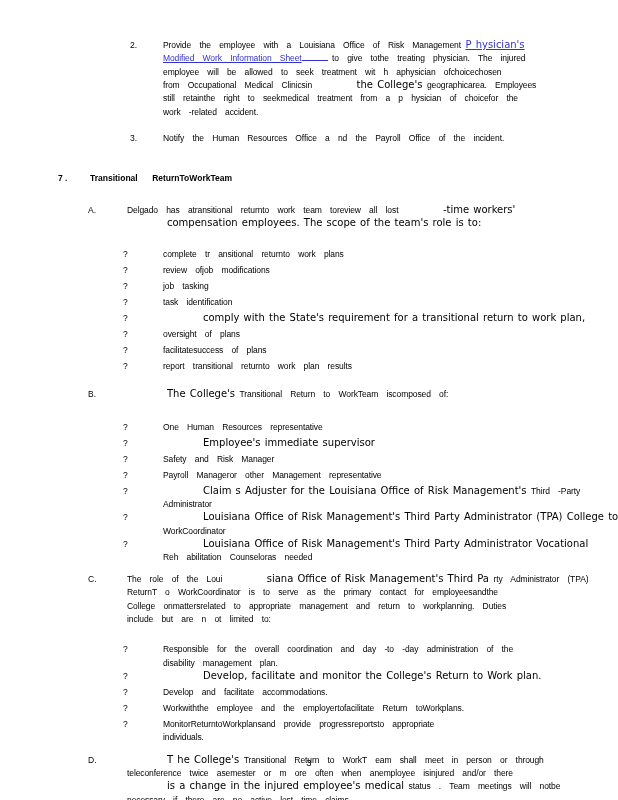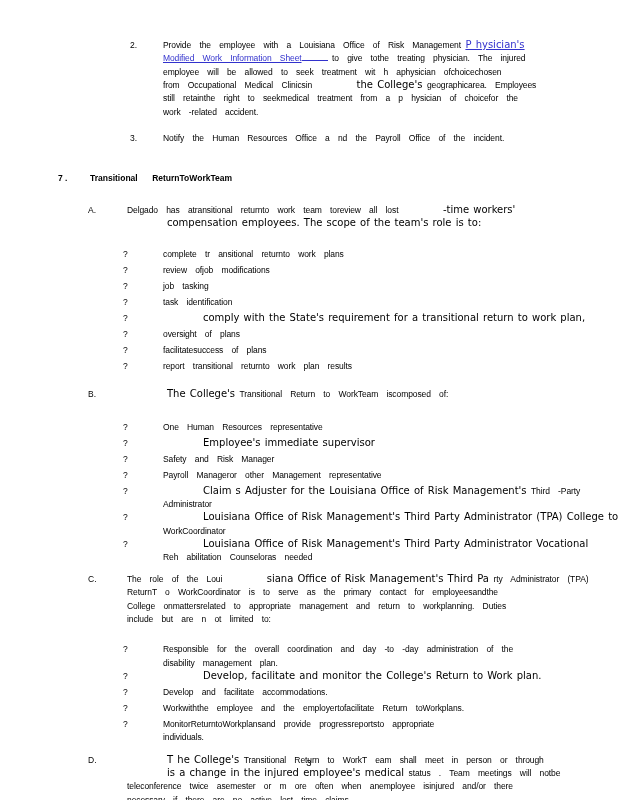--- a/index.html
+++ b/index.html
@@ -249,21 +249,21 @@
             <div class="line"><span class="seg n">MonitorReturntoWorkplansand provide progressreportsto appropriate</span></div>
             <div class="line"><span class="seg n">individuals.</span></div>
           </div>
         </div>
       </div>
       <div class="block lettered">
         <div class="row">
           <div class="marker">D.</div>
           <div class="content">
             <div class="line"><span class="seg lg">T he College's</span> <span class="seg n">Transitional Return to WorkT eam shall meet in person or through</span></div>
+            <div class="line"><span class="seg n">teleconference twice asemester or m ore often when anemployee isinjured and/or there</span></div>
             <div class="line"><span class="seg lg">is a change in the injured employee's medical</span> <span class="seg n">status . Team meetings will notbe</span></div>
-            <div class="line"><span class="seg n">teleconference twice asemester or m ore often when anemployee isinjured and/or there</span></div>
             <div class="line"><span class="seg n">necessary if there are no active lost time claims.</span></div>
           </div>
         </div>
       </div>
     </div>
   <div class="footer-num">3</div>
 </div>
 
 </body></html>

